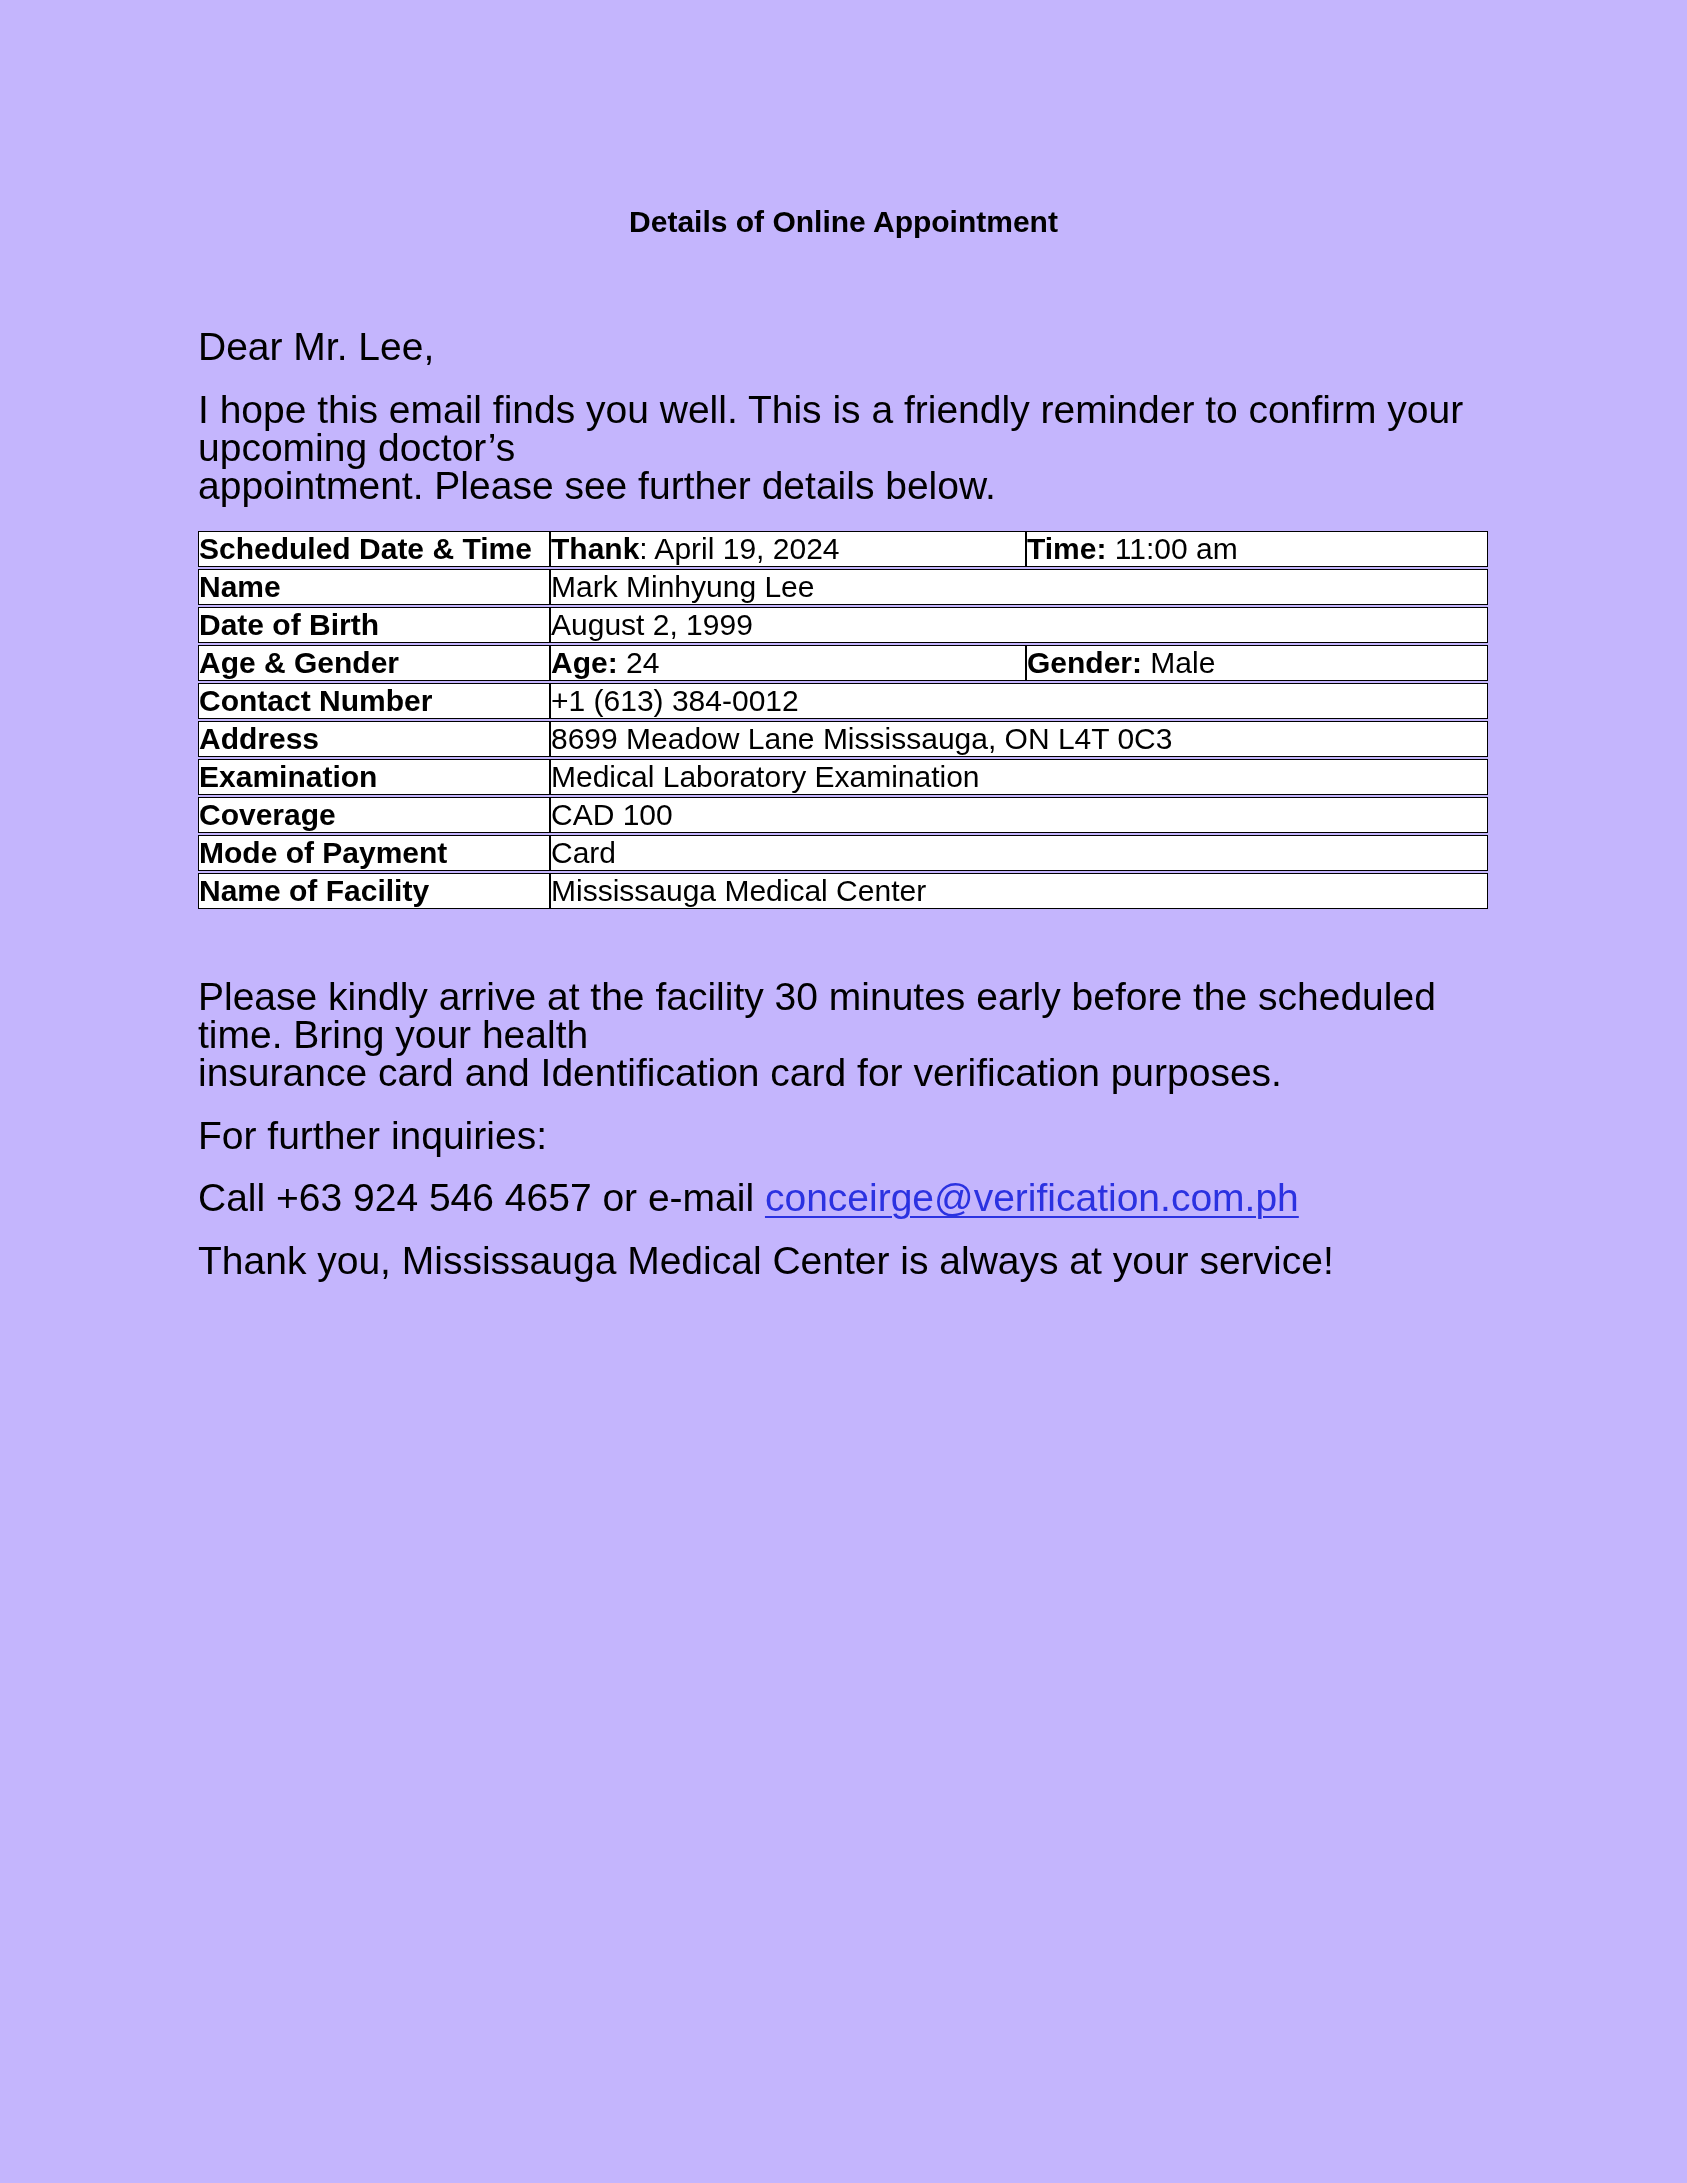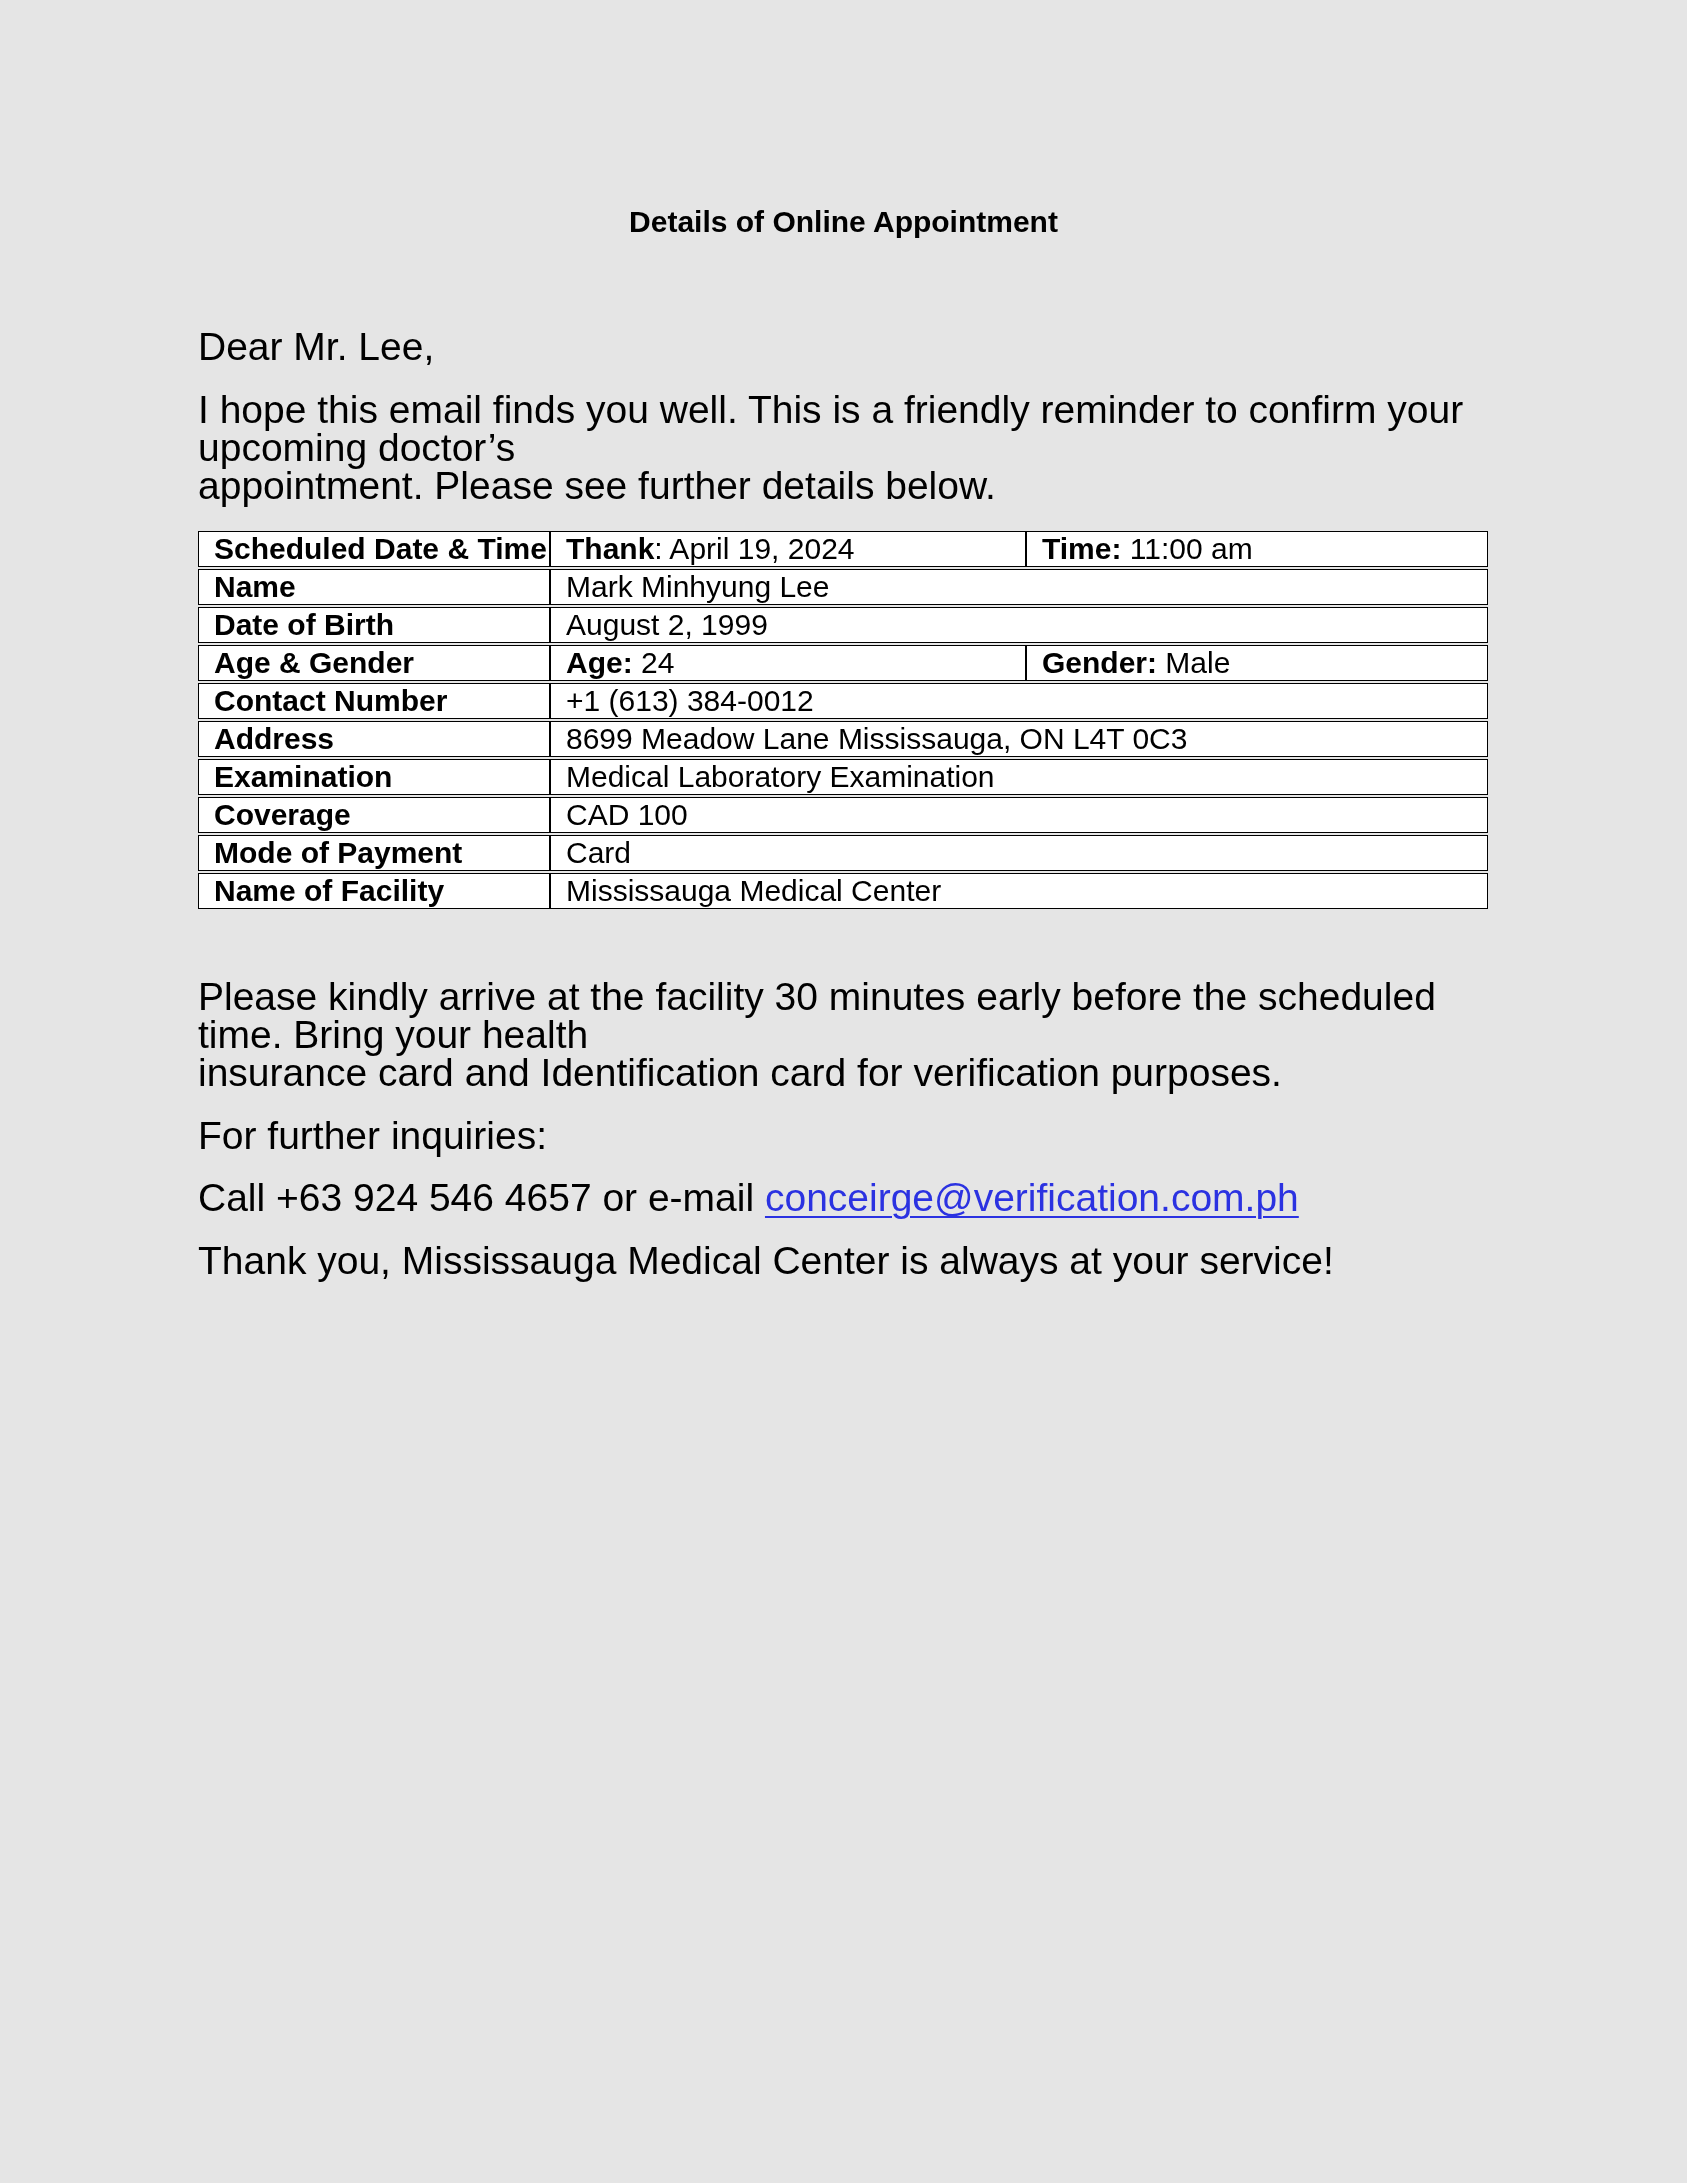--- a/index.html
+++ b/index.html
@@ -1,21 +1,21 @@
 <!DOCTYPE html>
 <html style="--link: #2B32E1;font-size:10.6px"><head>
 <meta charset="utf-8">
 <style>
   :root { --link: #2B32E1; }
   html, body { margin: 0; padding: 0; background: #ffffff; }
   .page {
     position: relative;
     width: 1687px;
     height: 2183px;
-    background: #e5e5e5;
+    background: #c4b5fd;
     box-sizing: border-box;
     padding: 203px 198px 0 198px;
     font-family: "Liberation Sans", sans-serif;
     color: #000000;
   }
   .title {
     font-size: 30px;
     line-height: 38px;
     font-weight: 700;
     text-align: center;
@@ -33,21 +33,21 @@
     border-collapse: separate;
     border-spacing: 0 2.6px;
     table-layout: fixed;
     width: 1290px;
     margin: 0 0 67px 0;
     font-size: 30px;
   }
   table.appt td {
     border: 1.3px solid #000000;
     height: 34px;
-    padding: 0 15px;
+    padding: 0 0;
     vertical-align: middle;
     overflow: hidden;
     white-space: nowrap;
     background: #ffffff;
   }
   table.appt td.lbl { font-weight: 700; }
   table.appt b { font-weight: 700; }
   .col1 { width: 352px; }
   .col2 { width: 476px; }
   .col3 { width: 462px; }

